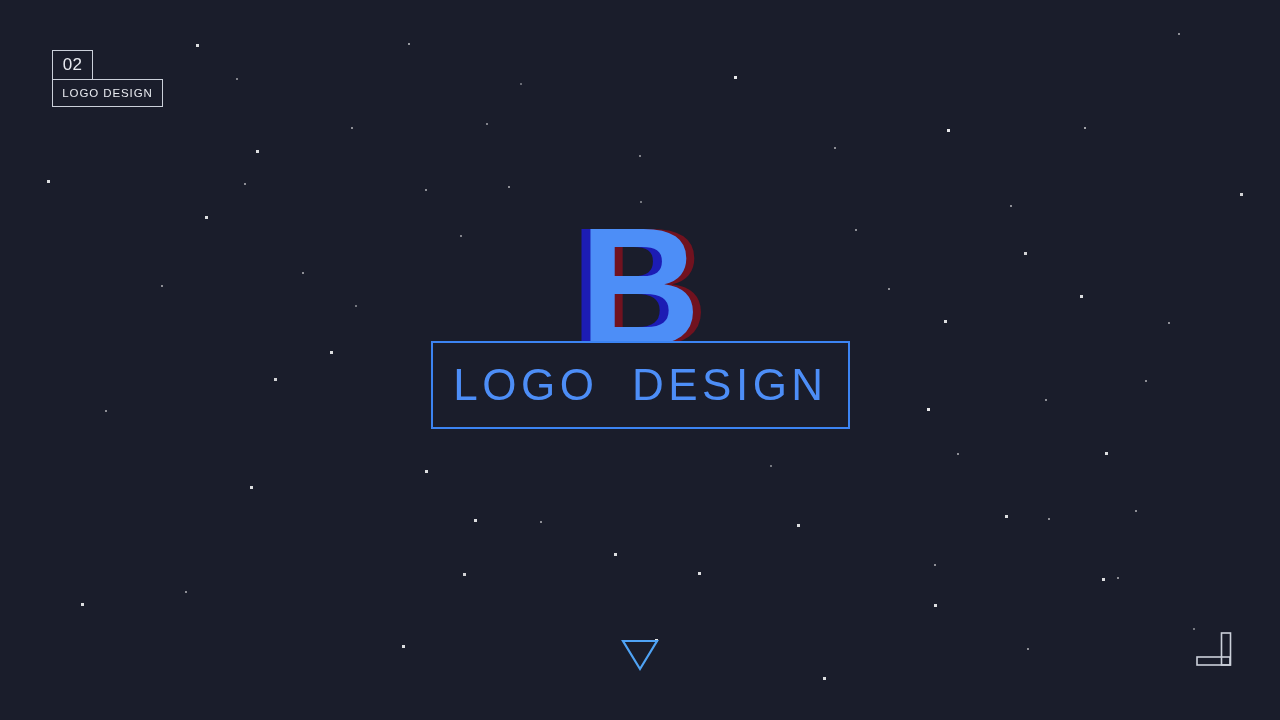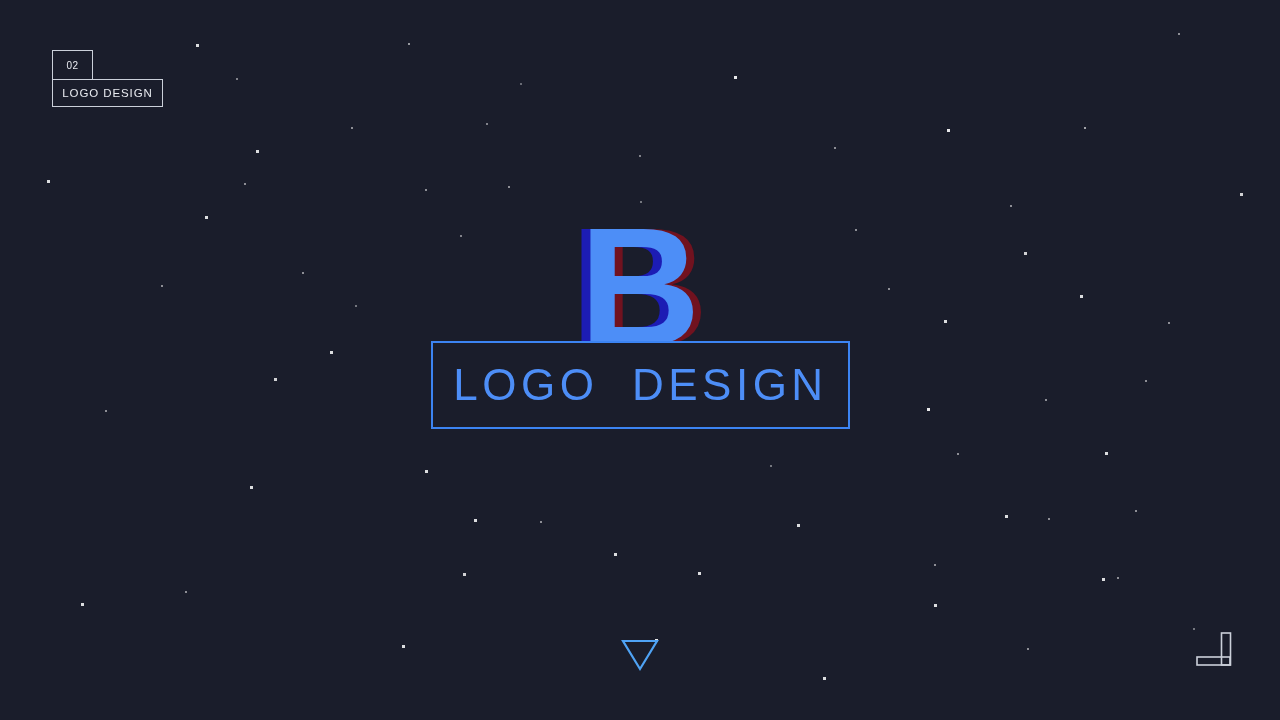--- a/index.html
+++ b/index.html
@@ -54,21 +54,21 @@
     z-index: 2;
   }
   #badge-number-box .badge-num {
     position: absolute;
     left: 0;
     right: 0;
     top: 50%;
     transform: translateY(-50%);
     text-align: center;
     color: #e8eaf0;
-    font-size: 10px;
+    font-size: 17px;
     letter-spacing: 0.4px;
     font-family: "Liberation Sans", sans-serif;
   }
   #badge-label-box {
     position: absolute;
     left: 0;
     top: 29px;
     width: 111px;
     height: 28px;
     border: 1px solid #cbd0da;

